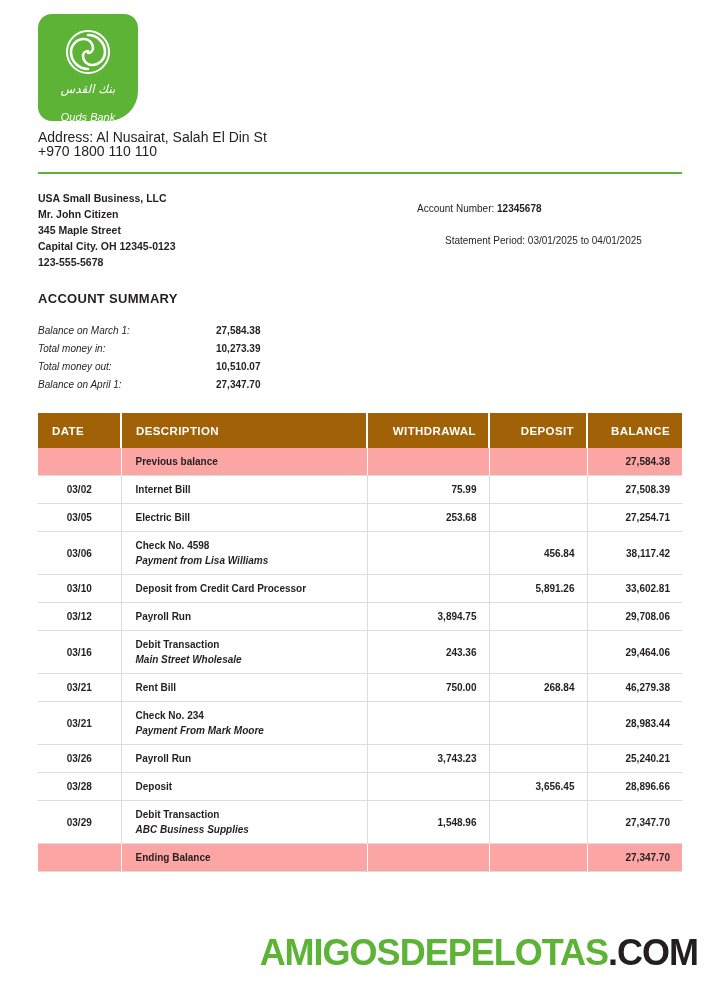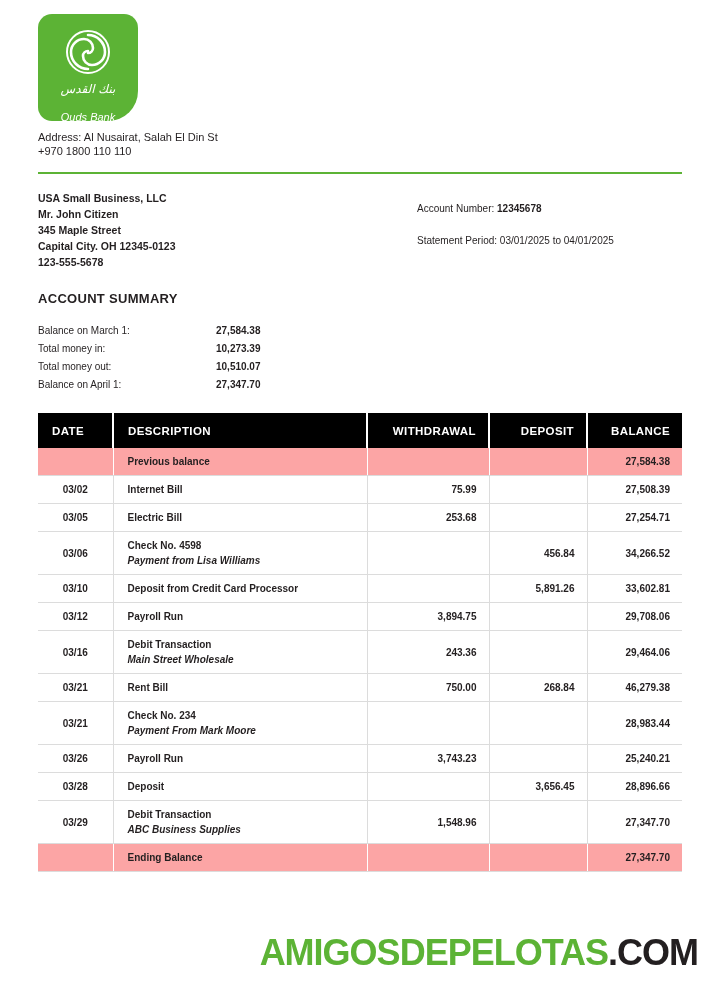--- a/index.html
+++ b/index.html
@@ -59,21 +59,21 @@
     line-height: 14px;
     margin-top: 14px;
     font-weight: normal;
   }
 
   
   .address {
     position: absolute;
     left: 38px;
     top: 130px;
-    font-size: 11px;
+    font-size: 14px;
     line-height: 14px;
     color: #231f20;
   }
 
   .divider {
     position: absolute;
     left: 38px;
     top: 172px;
     width: 644px;
     height: 2px;
@@ -90,60 +90,60 @@
     line-height: 16px;
   }
   .party-right {
     position: absolute;
     left: 417px;
     top: 201px;
     font-size: 10px;
     line-height: 16px;
   }
   .party-right b { font-weight: bold; }
-  .party-right .period { margin-top: 16px; }
+  .party-right .period { margin-top: 16px; margin-left: 28px; }
 
   
   .summary-title {
     position: absolute;
     left: 38px;
     top: 291px;
     font-size: 13px;
     font-weight: bold;
     letter-spacing: 0.3px;
   }
   .summary-table {
     position: absolute;
     left: 38px;
     top: 322px;
     font-size: 10px;
     line-height: 18px;
     border-collapse: collapse;
   }
   .summary-table td { padding: 0; font-weight: bold; }
-  .summary-table td.label { width: 178px; font-weight: normal; }
+  .summary-table td.label { width: 178px; font-weight: normal; font-style: italic; }
   .summary-table td.value { width: 120px; }
 
   
   .txn {
     position: absolute;
     left: 38px;
     top: 413px;
     width: 644px;
     border-collapse: collapse;
     font-size: 10px;
   }
   .txn thead th {
-    background: #000000;
+    background: #a16207;
     color: #ffffff;
     font-size: 11.5px;
     font-weight: bold;
     letter-spacing: 0.4px;
     text-align: left;
-    padding: 9px 4px 9px 0;
+    padding: 9px 12px 9px 0;
     height: 17px;
     border-right: 2px solid #ffffff;
   }
   .txn thead th:last-child { border-right: none; }
   .txn thead th.c-date { padding-left: 14px; width: 56px; }
   .txn thead th.c-desc { padding-left: 14px; }
   .txn thead th.c-wd { text-align: right; padding-right: 12px; width: 108px;}
   .txn thead th.c-dep { text-align: right; padding-right: 12px; width: 84px;}
   .txn thead th.c-bal { text-align: right; padding-right: 12px; width: 82px;}
 
@@ -289,21 +289,21 @@
       </tr>
 
       <tr>
         <td class="c-date">03/06</td>
         <td class="c-desc">
           <span>Check No. 4598</span>
           <span class="sub">Payment from Lisa Williams</span>
         </td>
         <td class="c-wd"></td>
         <td class="c-dep">456.84</td>
-        <td class="c-bal">34,266.52</td>
+        <td class="c-bal">38,117.42</td>
       </tr>
 
       <tr>
         <td class="c-date">03/10</td>
         <td class="c-desc"><span>Deposit from Credit Card Processor</span></td>
         <td class="c-wd"></td>
         <td class="c-dep">5,891.26</td>
         <td class="c-bal">33,602.81</td>
       </tr>
 

